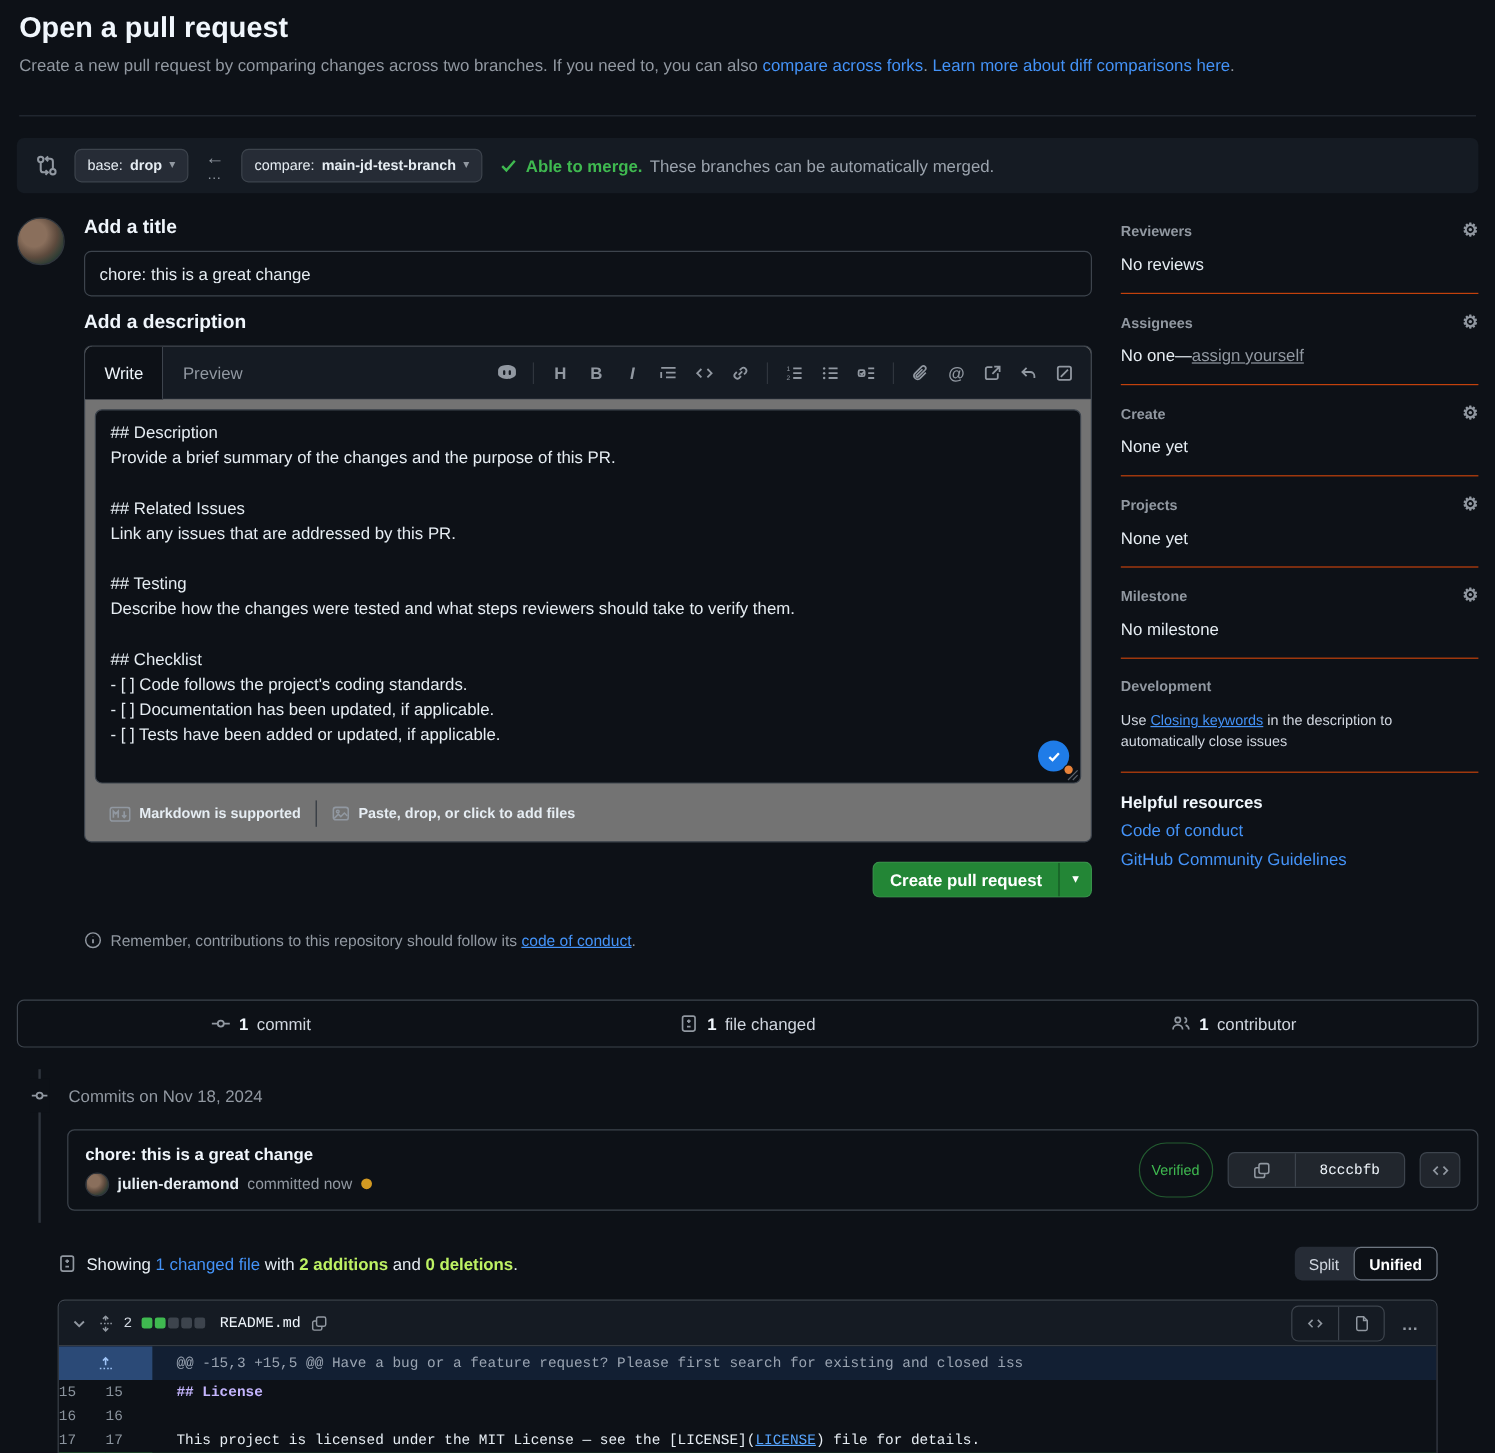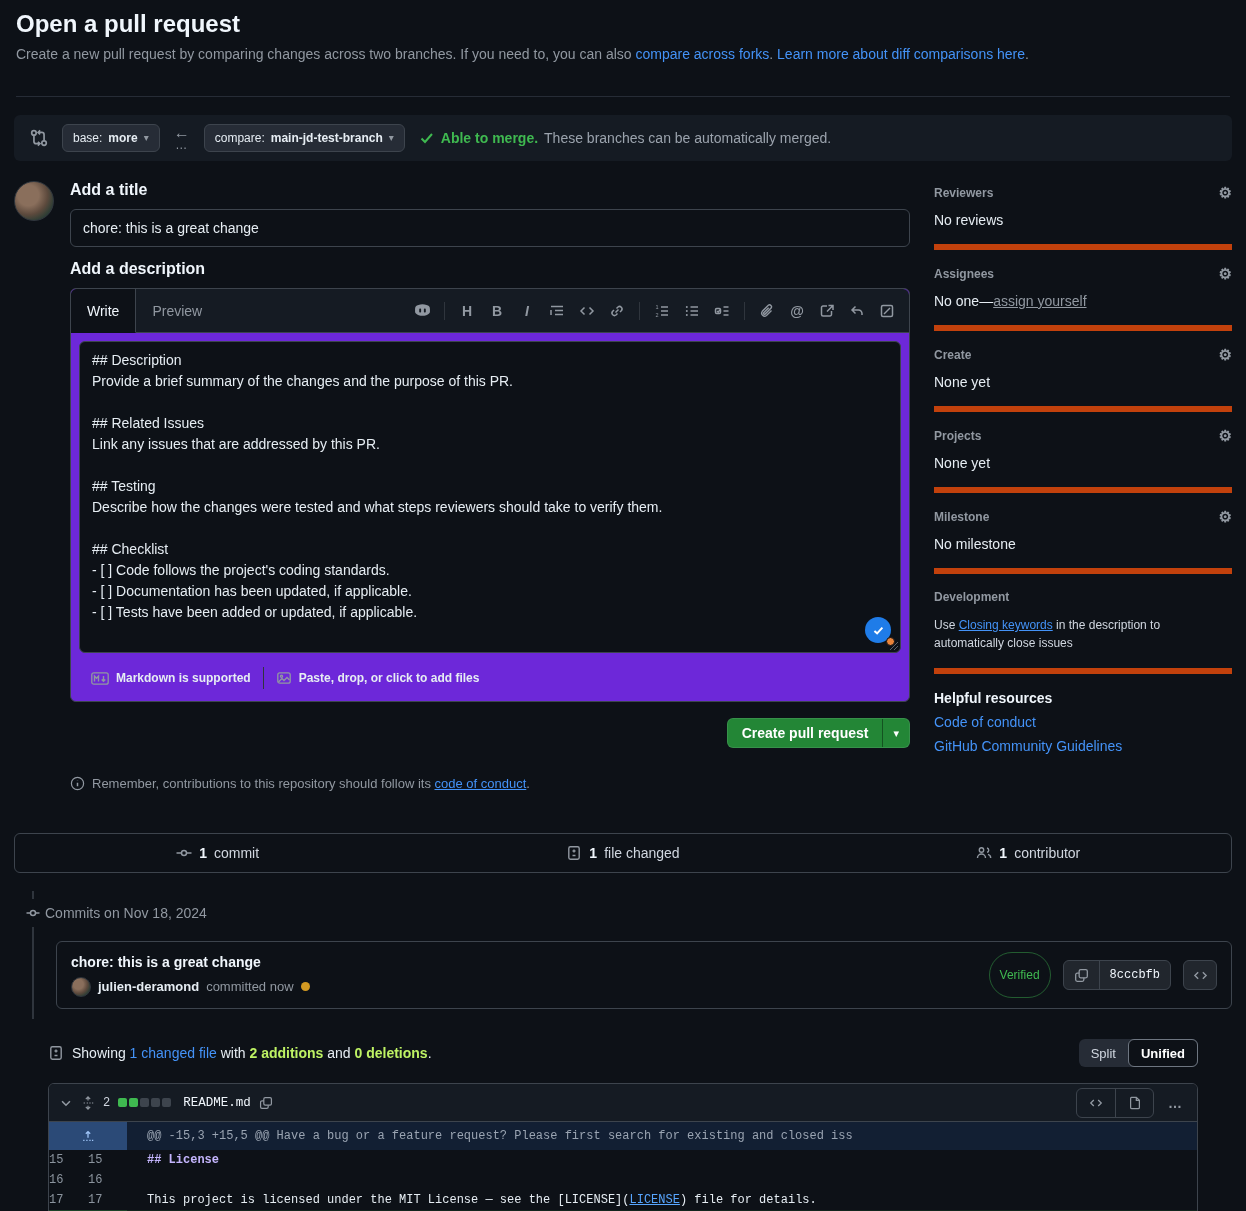--- a/index.html
+++ b/index.html
@@ -36,21 +36,21 @@
           background:radial-gradient(circle at 35% 35%,#8a6f5c 0 30%,#5d4a3d 55%,#2f3e35 75%,#1c2a26 100%);
           border:1px solid #30363d}
   .form-col{flex:1;min-width:0}
   .h-section{font-size:16px;font-weight:600;color:#f0f6fc;margin:0}
   .title-input{width:100%;height:38px;margin-top:10px;background:#0d1117;border:1px solid #3d444d;
                border-radius:6px;color:#e6edf3;font-size:14px;padding:0 12px;
                font-family:"Liberation Sans",sans-serif}
   .desc-head{margin-top:13px}
 
   
-  .editor{margin-top:10px;border:1px solid #3d444d;border-radius:6px;background:#6d28d9}
+  .editor{margin-top:10px;border:1px solid #3d444d;border-radius:6px;background:#737373}
   .tab-row{display:flex;align-items:stretch;background:#151b23;border-bottom:1px solid #3d444d;
            border-radius:6px 6px 0 0;height:44px}
   .tab{display:flex;align-items:center;padding:0 16px;font-size:14px;color:#9198a1;cursor:pointer}
   .tab.active{background:#0d1117;color:#f0f6fc;border:1px solid #3d444d;border-top:none;border-left:none;
               border-bottom-color:#0d1117;margin-bottom:-1px;border-radius:6px 0 0 0;font-weight:500}
   .toolbar{margin-left:auto;display:flex;align-items:center;gap:2px;padding-right:8px}
   .tb{width:28px;height:28px;display:flex;align-items:center;justify-content:center;border-radius:6px;
       color:#9198a1;cursor:pointer;font-size:14px}
   .tb-txt{font-weight:700;font-size:14px}
   .tb-sep{width:1px;height:18px;background:#2f353d;margin:0 6px}
@@ -73,56 +73,56 @@
   .btn-green{display:flex;align-items:stretch;background:#238636;border-radius:6px;overflow:hidden;
              border:1px solid rgba(240,246,252,0.1);cursor:pointer}
   .btn-green .label{padding:6px 14px;color:#fff;font-weight:600;font-size:14px;display:flex;align-items:center}
   .btn-green .caret-part{display:flex;align-items:center;padding:0 10px;border-left:1px solid rgba(2,23,9,0.45)}
   .btn-green .caret-part .caret{color:#fff;font-size:11px}
   .pr-note{display:flex;align-items:center;gap:7px;margin-top:28px;color:#9198a1;font-size:13px}
   .pr-note a{text-decoration:underline}
 
   
   .sidebar{width:298px;flex:none;padding-top:4px}
-  .sb-sec{padding-bottom:16px;margin-bottom:16px;border-bottom:6px solid #c2410c}
+  .sb-sec{padding-bottom:16px;margin-bottom:16px;border-bottom:1px solid #c2410c}
   .sb-head{display:flex;align-items:center;justify-content:space-between;
            font-size:12px;font-weight:600;color:#9198a1}
   .sb-gear{font-size:15px;color:#9198a1;cursor:pointer;line-height:1}
   .sb-body{margin-top:12px;font-size:14px;color:#e6edf3}
   .sb-body a.muted-link{color:#9198a1;text-decoration:underline}
   .dev-text{margin-top:12px;font-size:12px;color:#d1d7e0;line-height:1.5}
   .dev-text a{text-decoration:underline}
   .helpful .sb-head2{font-size:14px;font-weight:700;color:#f0f6fc}
   .helpful a{display:block;margin-top:8px;font-size:14px}
 
   
   .stats-bar{margin:42px 14px 0;border:1px solid #3d444d;border-radius:6px;height:40px;
              display:flex;align-items:center}
   .stat{flex:1;display:flex;align-items:center;justify-content:center;gap:7px;color:#d1d7e0;cursor:pointer}
   .stat b{color:#f0f6fc;font-weight:700}
 
   
   .commits{position:relative;margin:26px 14px 0;padding-bottom:10px}
   .timeline{position:absolute;left:18px;top:-8px;bottom:0;width:2px;background:#2f353d}
-  .commits-head{position:relative;display:flex;align-items:center;gap:4px;color:#9198a1}
+  .commits-head{position:relative;display:flex;align-items:center;gap:16px;color:#9198a1}
   .commits-head .icon{background:#0d1117;padding:6px 0;position:relative;z-index:1;margin-left:11px}
   .commit-card{position:relative;z-index:1;margin:14px 0 0 42px;border:1px solid #3d444d;border-radius:6px;
                background:#0d1117;display:flex;align-items:center;padding:10px 14px;gap:12px}
   .commit-info{min-width:0;flex:1}
   .commit-title{font-weight:600;color:#f0f6fc;cursor:pointer}
   .commit-meta{display:flex;align-items:center;gap:7px;margin-top:7px;font-size:13px;color:#9198a1}
   .mini-avatar{width:20px;height:20px;border-radius:50%;
                background:radial-gradient(circle at 35% 35%,#8a6f5c 0 30%,#5d4a3d 55%,#2f3e35 75%,#1c2a26 100%);
                border:1px solid #30363d}
   .commit-meta b{color:#e6edf3;font-weight:600}
   .status-dot{width:9px;height:9px;border-radius:50%;background:#d29922}
   .verified-pill{border:1px solid rgba(63,185,80,0.45);color:#3fb950;font-size:12px;font-weight:500;
                  border-radius:999px;padding:15px 10px;cursor:pointer}
   .btn-group{display:flex;border:1px solid #3d444d;border-radius:6px;overflow:hidden;background:#21262d}
-  .btn-group .part{display:flex;align-items:center;padding:0 10px;height:28px;cursor:pointer}
+  .btn-group .part{display:flex;align-items:center;padding:0 20px;height:28px;cursor:pointer}
   .btn-group .part + .part{border-left:1px solid #3d444d}
   .sha{font-family:"Liberation Mono",monospace;font-size:12px;color:#f0f6fc}
   .sq-btn{display:flex;align-items:center;justify-content:center;width:34px;height:30px;
           border:1px solid #3d444d;border-radius:6px;background:#21262d;cursor:pointer;color:#9198a1}
 
   
   .files{margin:20px 48px 0}
   .showing-row{display:flex;align-items:center;gap:8px}
   .showing-row b{color:#bef264}
   .seg{margin-left:auto;display:flex;align-items:center;background:#262c36;border-radius:6px;height:28px}
@@ -175,21 +175,21 @@
       <circle cx="3.5" cy="3.5" r="2"></circle>
         <path d="M3.5 5.5v5.5a2 2 0 0 0 2 2h3"></path>
         <path d="M7 11.5l1.8 1.5L7 14.7"></path>
       <circle cx="12.5" cy="12.5" r="2"></circle>
         <path d="M12.5 10.5V5a2 2 0 0 0-2-2h-3"></path>
         <path d="M9 1.3L7.2 3 9 4.7"></path>
     </svg>
   </span>
   <button class="btn-sm">
     <span>base:</span>
-      <b>more</b>
+      <b>drop</b>
     <span class="caret">▾</span>
   </button>
   <span class="arrow-col">
     <span style="font-size:16px">←</span>
     <span class="dots">…</span>
   </span>
   <button class="btn-sm">
     <span>compare:</span>
       <b>main-jd-test-branch</b>
     <span class="caret">▾</span>

